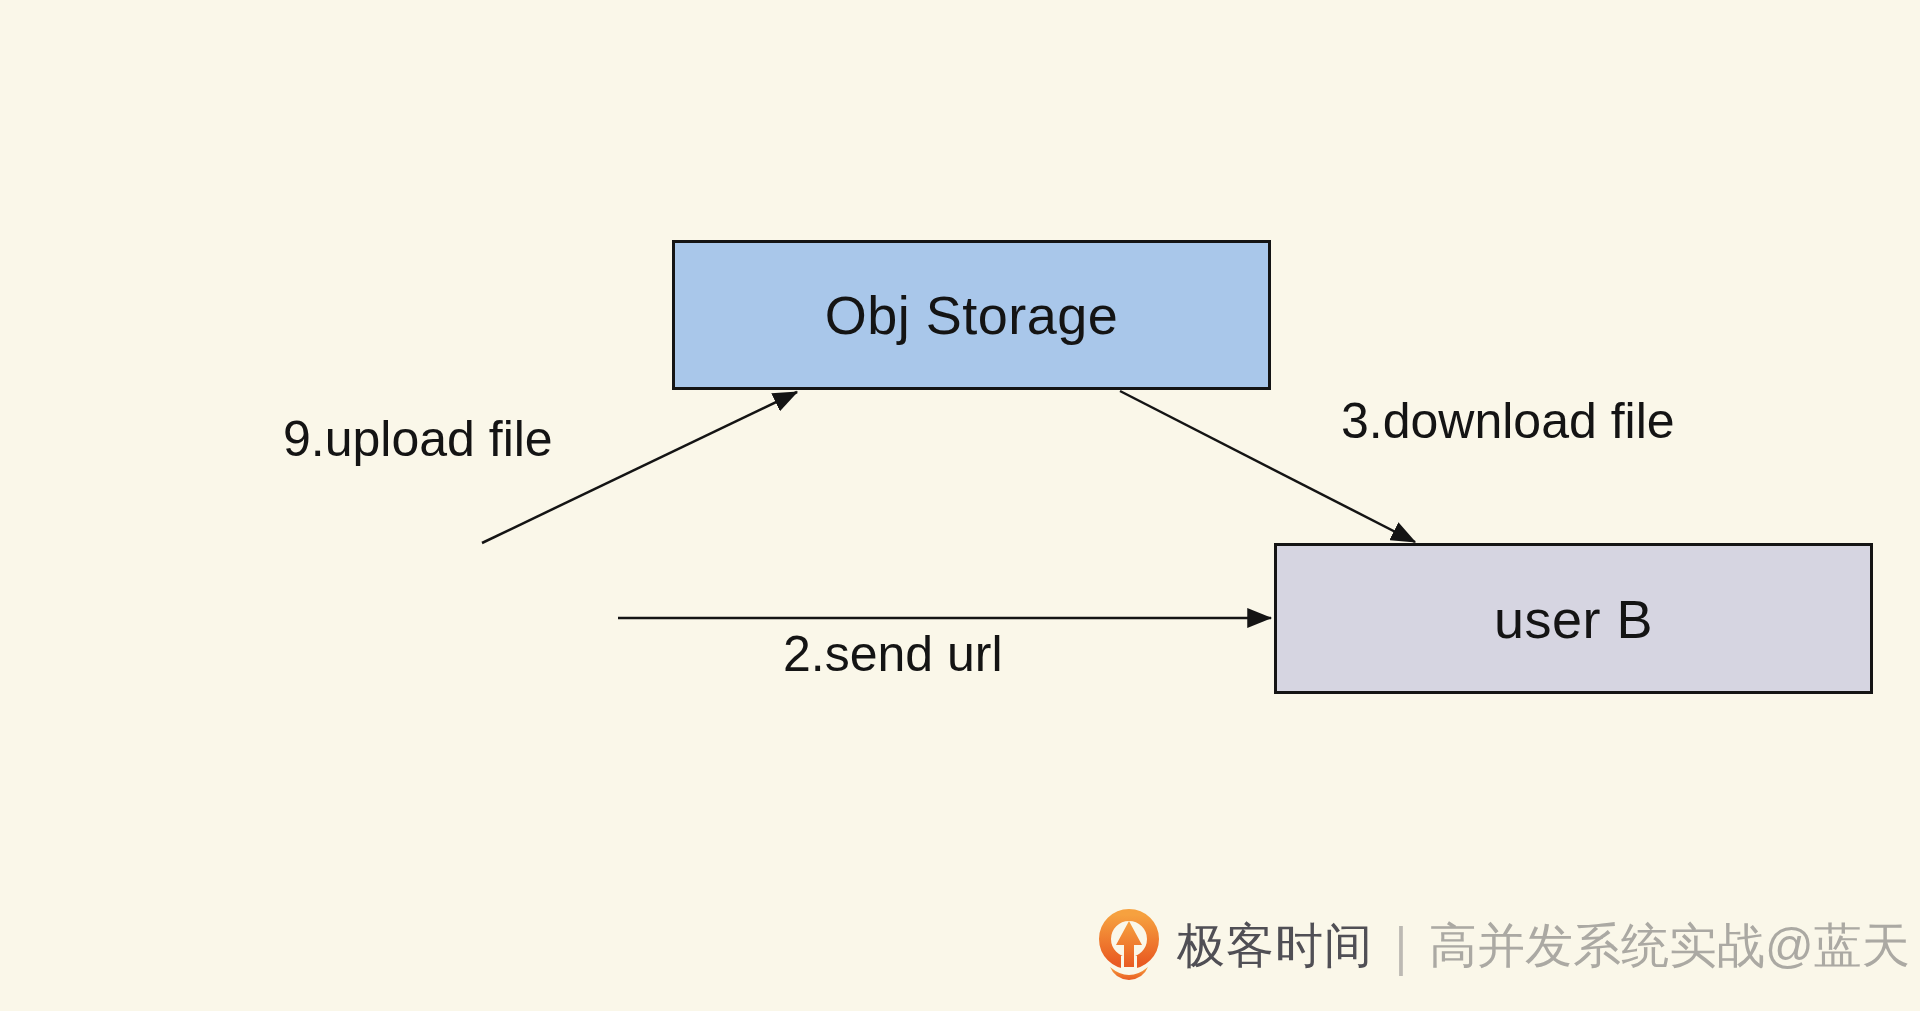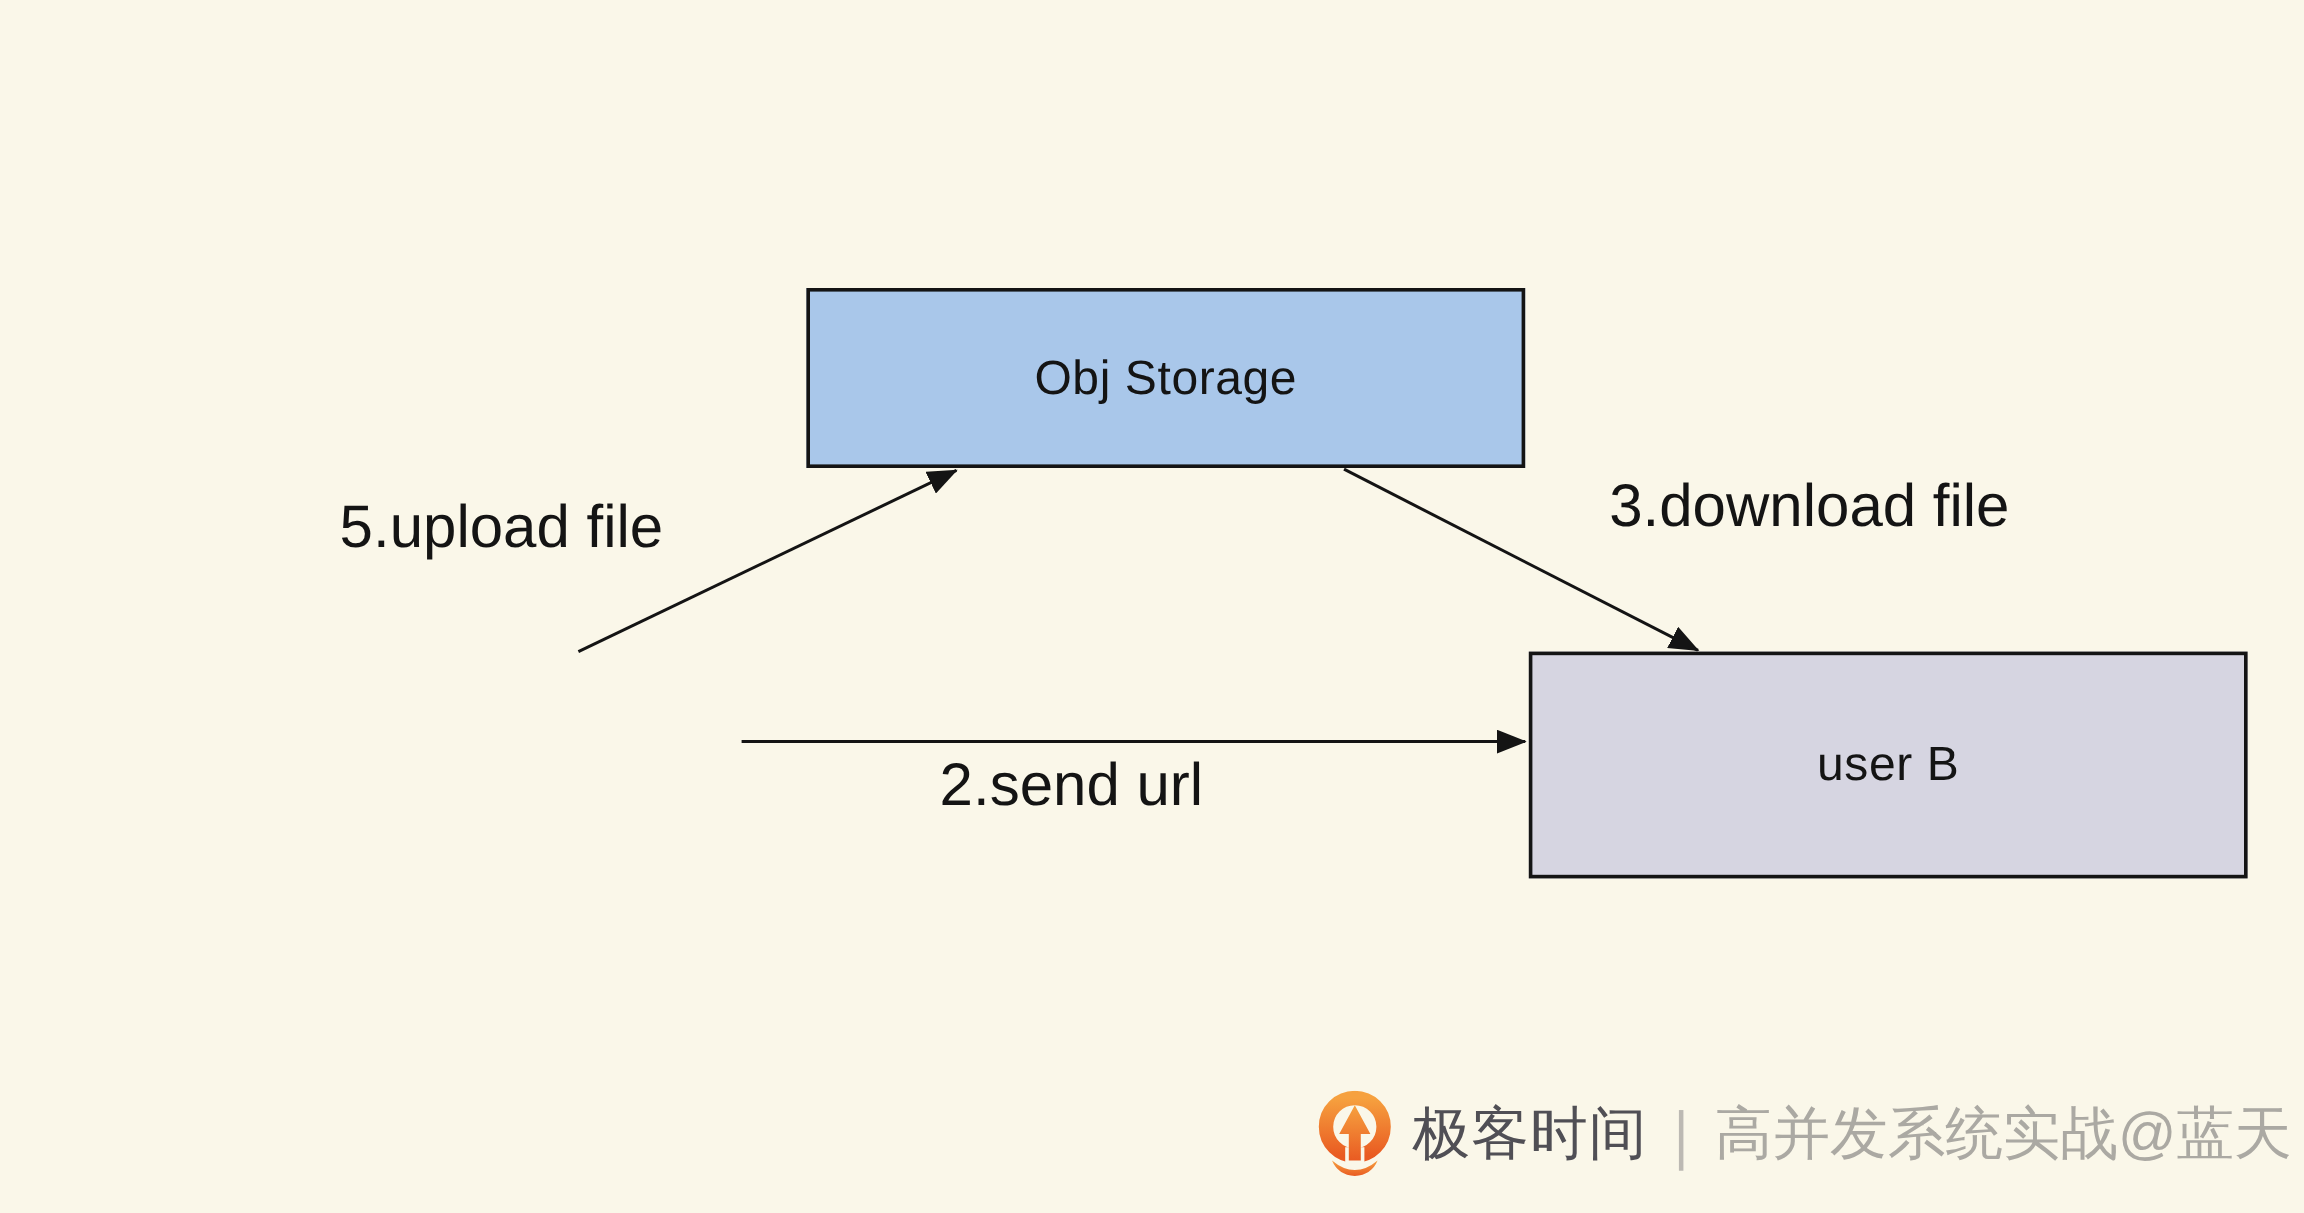--- a/index.html
+++ b/index.html
@@ -29,27 +29,27 @@
     stroke: #141414;
     stroke-width: 2.5;
   }
   .node {
     position: absolute;
     box-sizing: border-box;
     border: 3px solid #141414;
     display: flex;
     align-items: center;
     justify-content: center;
-    font-size: 40px;
+    font-size: 54px;
     color: #141414;
     letter-spacing: 0.5px;
   }
   .node-storage { left: 672px;  top: 240px; width: 599px; height: 150px; }
   .node-user-a  { left: 16px;   top: 543px; width: 602px; height: 151px; }
-  .node-user-b  { left: 1274px; top: 543px; width: 599px; height: 189px; }
+  .node-user-b  { left: 1274px; top: 543px; width: 599px; height: 151px; }
 
   .edge-label {
     position: absolute;
     font-size: 50px;
     color: #141414;
     line-height: 1;
     white-space: nowrap;
   }
   .label-upload   { left: 283px;  top: 414px; }
   .label-send     { left: 783px;  top: 629px; }
@@ -107,21 +107,21 @@
 
   <div class="node node-storage" style="background: rgb(169, 199, 234);">
     <span>Obj Storage</span>
   </div>
 
 
   <div class="node node-user-b" style="background: rgb(214, 213, 225);">
     <span>user B</span>
   </div>
 
-  <div class="edge-label label-upload">5.upload file</div>
+  <div class="edge-label label-upload">9.upload file</div>
   <div class="edge-label label-send">2.send url</div>
   <div class="edge-label label-download">3.download file</div>
 
   <div class="watermark">
     <svg class="logo-icon" viewBox="0 0 62 74" xmlns="http://www.w3.org/2000/svg">
       <defs>
         <linearGradient id="gkgrad" x1="0" y1="0" x2="0" y2="1">
           <stop offset="0" stop-color="#f6a13f"></stop>
           <stop offset="1" stop-color="#e95b22"></stop>
         </linearGradient>

